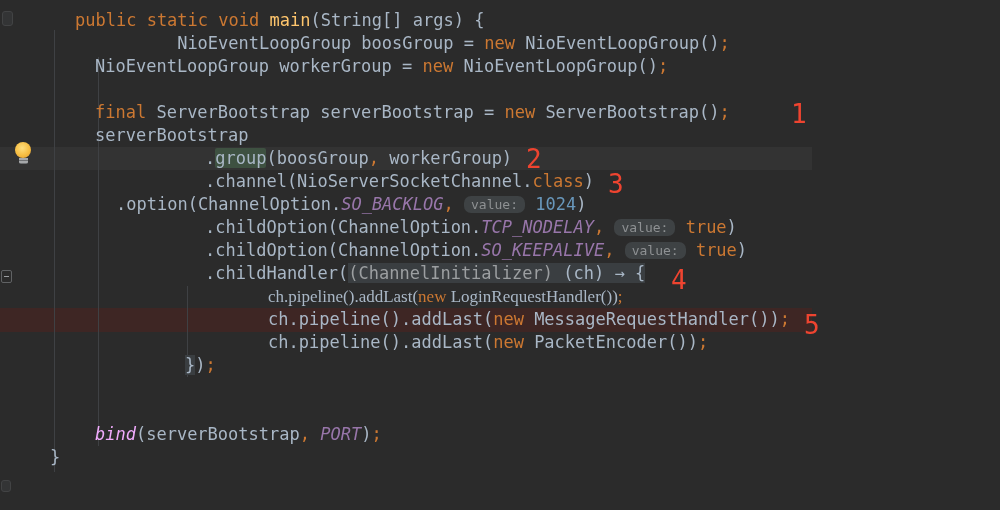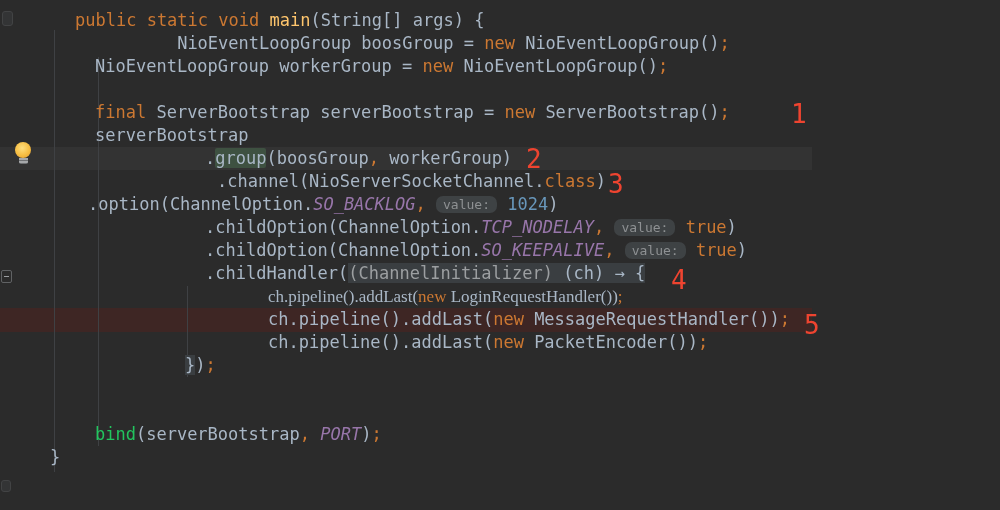--- a/index.html
+++ b/index.html
@@ -12,21 +12,21 @@
   .indent-guide { position:absolute; width:1px; background:#3f4144; z-index:2; }
 
   #code-lines { position:absolute; top:9px; left:0; right:0; z-index:3; }
   .code-line { height:23px; line-height:23px; font-size:17px; white-space:pre; }
 
   .tk.k    { color:#cc7832; }
   .tk.d    { color:#a9b7c6; }
   .tk.fn   { color:#ffc66d; }
   .tk.n    { color:#6897bb; }
   .tk.cst  { color:#9876aa; font-style:italic; }
-  .tk.it   { color:#22c55e; }
+  .tk.it   { color:#f0abfc; font-style:italic; }
   .tk.hl   { color:#a9b7c6; background:#3e5141; border-radius:2px; }
   .tk.foldg{ color:#9c9fa1; background:#3a3e41; }
   .tk.foldd{ color:#a9b7c6; background:#3a3e41; }
   .tk.hint { display:inline-block; color:#8e9193; background:#3e4244; border-radius:7px;
              font-size:13px; line-height:17px; padding:0 7px; vertical-align:1px; }
 
   .annotation { position:absolute; z-index:6; color:#ee4430; font-size:26px; line-height:1;
                 font-family:"DejaVu Sans Mono", monospace; }
 
   
@@ -59,22 +59,22 @@
   <div class="gutter-marker" style="left:1px; top:480px; width:10px; height:12px;"></div>
 
   <div id="code-lines">
       <div class="code-line" style="padding-left: 75px;"><span class="tk k">public static void </span><span class="tk fn">main</span><span class="tk d">(String[] args) {</span></div>
       <div class="code-line" style="padding-left: 95px; text-align: center;"><span class="tk d">NioEventLoopGroup boosGroup = </span><span class="tk k">new</span><span class="tk d"> NioEventLoopGroup()</span><span class="tk k">;</span></div>
       <div class="code-line" style="padding-left: 95px;"><span class="tk d">NioEventLoopGroup workerGroup = </span><span class="tk k">new</span><span class="tk d"> NioEventLoopGroup()</span><span class="tk k">;</span></div>
       <div class="code-line" style="padding-left: 95px;"></div>
       <div class="code-line" style="padding-left: 95px;"><span class="tk k">final</span><span class="tk d"> ServerBootstrap serverBootstrap = </span><span class="tk k">new</span><span class="tk d"> ServerBootstrap()</span><span class="tk k">;</span></div>
       <div class="code-line" style="padding-left: 95px;"><span class="tk d">serverBootstrap</span></div>
       <div class="code-line" style="padding-left: 205px;"><span class="tk d">.</span><span class="tk hl">group</span><span class="tk d">(boosGroup</span><span class="tk k">,</span><span class="tk d"> workerGroup)</span></div>
-      <div class="code-line" style="padding-left: 205px; margin-left: 12px;"><span class="tk d">.channel(NioServerSocketChannel.</span><span class="tk k">class</span><span class="tk d">)</span></div>
-      <div class="code-line" style="padding-left: 88px;"><span class="tk d">.option(ChannelOption.</span><span class="tk cst">SO_BACKLOG</span><span class="tk k">,</span><span class="tk d"> </span><span class="tk hint">value:</span><span class="tk d"> </span><span class="tk n">1024</span><span class="tk d">)</span></div>
+      <div class="code-line" style="padding-left: 205px;"><span class="tk d">.channel(NioServerSocketChannel.</span><span class="tk k">class</span><span class="tk d">)</span></div>
+      <div class="code-line" style="padding-left: 116px;"><span class="tk d">.option(ChannelOption.</span><span class="tk cst">SO_BACKLOG</span><span class="tk k">,</span><span class="tk d"> </span><span class="tk hint">value:</span><span class="tk d"> </span><span class="tk n">1024</span><span class="tk d">)</span></div>
       <div class="code-line" style="padding-left: 205px;"><span class="tk d">.childOption(ChannelOption.</span><span class="tk cst">TCP_NODELAY</span><span class="tk k">,</span><span class="tk d"> </span><span class="tk hint">value:</span><span class="tk d"> </span><span class="tk k">true</span><span class="tk d">)</span></div>
       <div class="code-line" style="padding-left: 205px;"><span class="tk d">.childOption(ChannelOption.</span><span class="tk cst">SO_KEEPALIVE</span><span class="tk k">,</span><span class="tk d"> </span><span class="tk hint">value:</span><span class="tk d"> </span><span class="tk k">true</span><span class="tk d">)</span></div>
       <div class="code-line" style="padding-left: 205px;"><span class="tk d">.childHandler(</span><span class="tk foldg">(ChannelInitializer)</span><span class="tk foldd"> (ch) → {</span></div>
       <div class="code-line" style="padding-left: 268px; font-family: Liberation Serif, serif;"><span class="tk d">ch.pipeline().addLast(</span><span class="tk k">new</span><span class="tk d"> LoginRequestHandler())</span><span class="tk k">;</span></div>
       <div class="code-line" style="padding-left: 268px;"><span class="tk d">ch.pipeline().addLast(</span><span class="tk k">new</span><span class="tk d"> MessageRequestHandler())</span><span class="tk k">;</span></div>
       <div class="code-line" style="padding-left: 268px;"><span class="tk d">ch.pipeline().addLast(</span><span class="tk k">new</span><span class="tk d"> PacketEncoder())</span><span class="tk k">;</span></div>
       <div class="code-line" style="padding-left: 185px;"><span class="tk foldd">}</span><span class="tk d">)</span><span class="tk k">;</span></div>
       <div class="code-line" style="padding-left: 95px;"></div>
       <div class="code-line" style="padding-left: 95px;"></div>
       <div class="code-line" style="padding-left: 95px;"><span class="tk it">bind</span><span class="tk d">(serverBootstrap</span><span class="tk k">,</span><span class="tk d"> </span><span class="tk cst">PORT</span><span class="tk d">)</span><span class="tk k">;</span></div>

